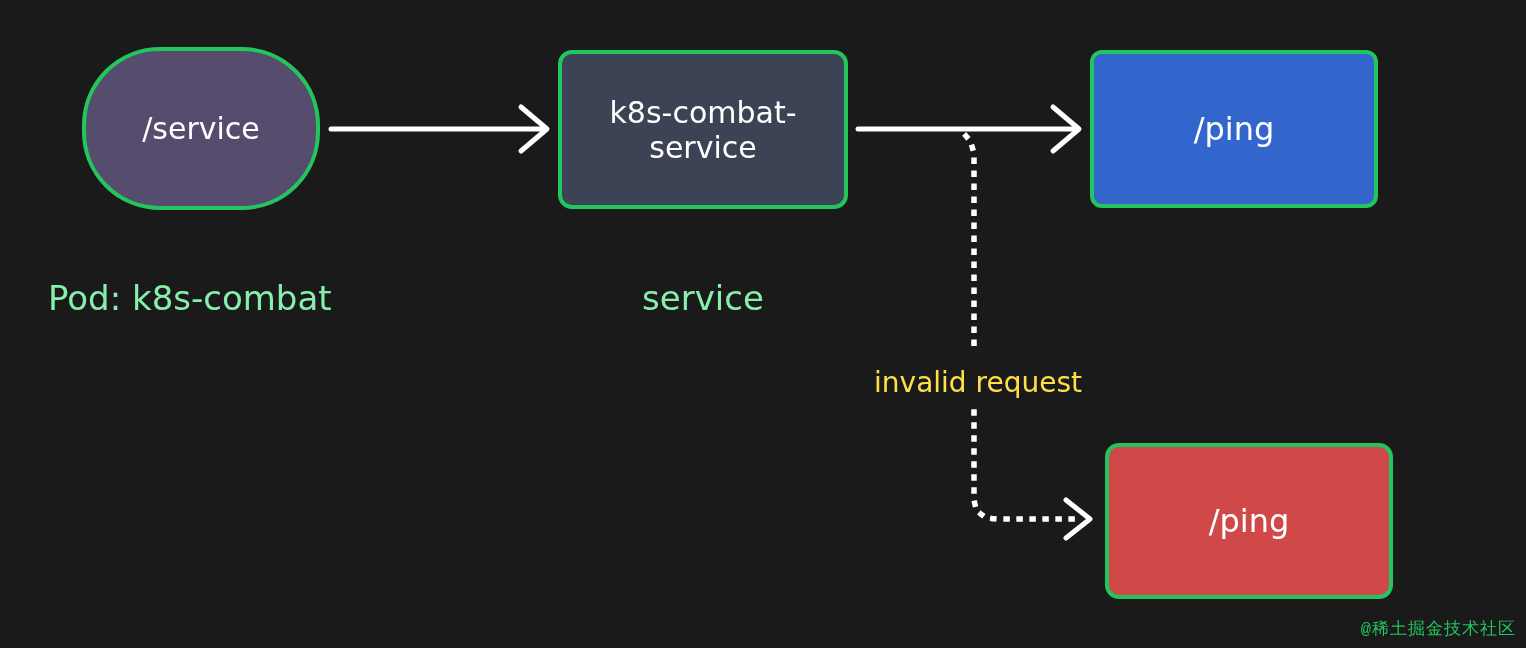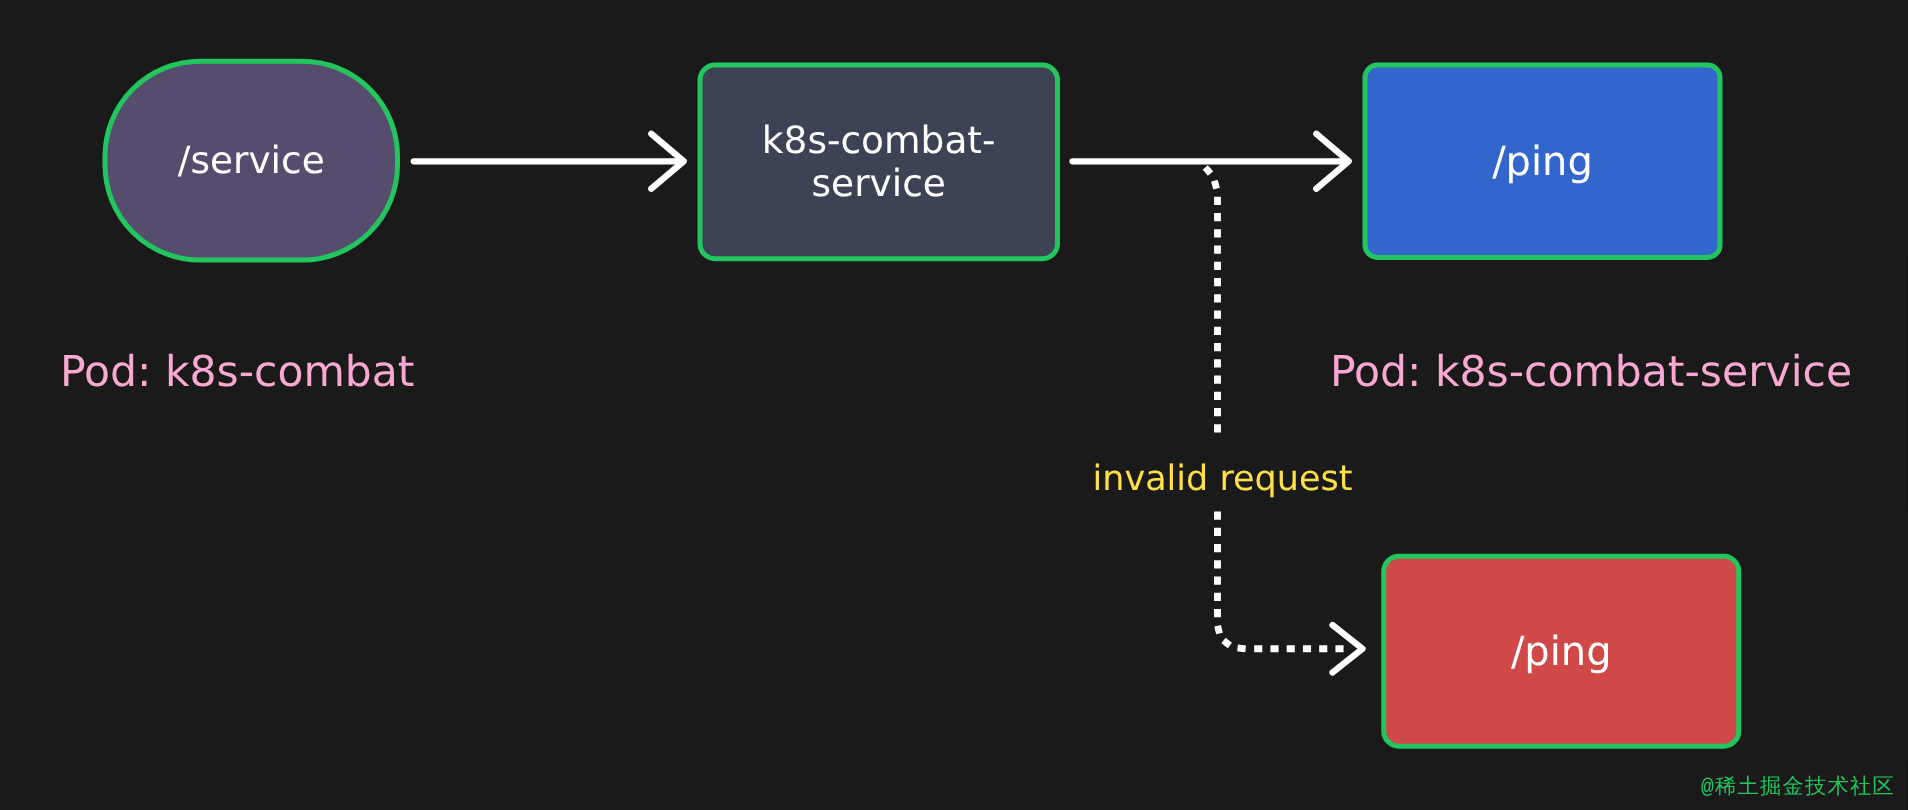--- a/index.html
+++ b/index.html
@@ -58,21 +58,21 @@
   .node-ping-err {
     left: 1105px; top: 443px;
     width: 288px; height: 156px;
     background: #d04848;
     border-radius: 14px;
     font-size: 32px;
   }
 
   .caption {
     position: absolute;
-    color: #f9a8d4;
+    color: #86efac;
     font-size: 34px;
     white-space: nowrap;
   }
   .caption-pod-left  { left: 48px;  top: 278px; }
   .caption-service   { left: 558px; top: 278px; width: 290px; text-align: center; }
   .caption-pod-right { left: 1064px; top: 278px; }
 
   .caption-invalid {
     position: absolute;
     left: 852px; top: 366px;
@@ -129,20 +129,20 @@
   <div class="node node-ping-ok">
     <span>/ping</span>
   </div>
 
   <div class="node node-ping-err">
     <span>/ping</span>
   </div>
 
   <div class="caption caption-pod-left">Pod: k8s-combat</div>
 
+  <div class="caption caption-service">service</div>
 
-  <div class="caption caption-pod-right">Pod: k8s-combat-service</div>
 
   <div class="caption-invalid">invalid request</div>
 
   <div class="watermark">@稀土掘金技术社区</div>
 
 </div>
 
 </body></html>

